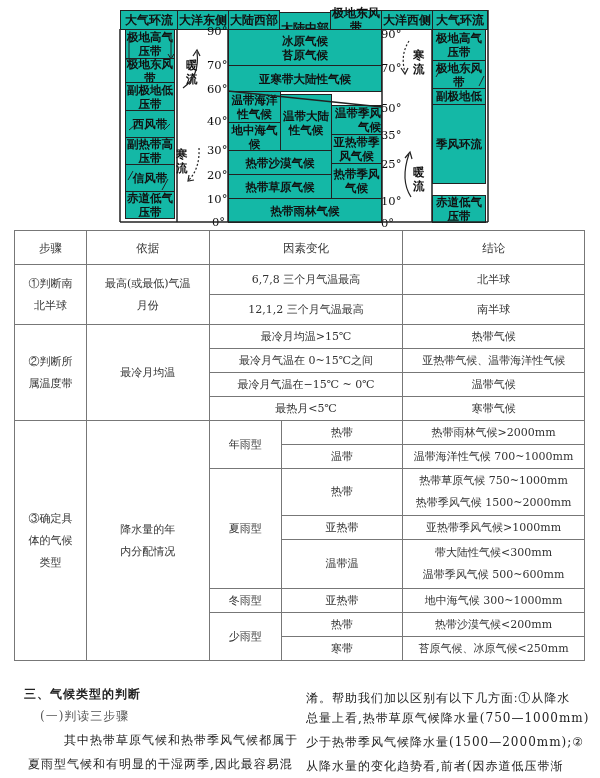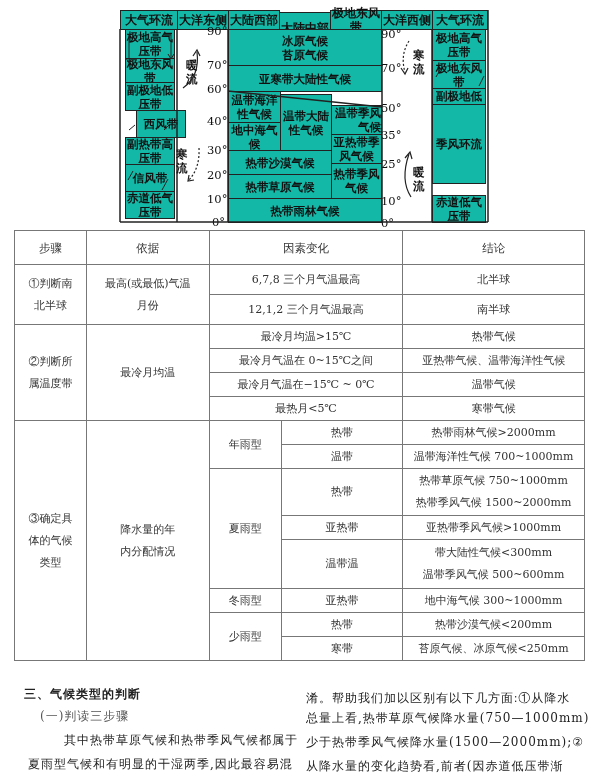--- a/index.html
+++ b/index.html
@@ -41,21 +41,21 @@
   <div class="dcell dhead" style="left:177px;top:10px;width:52px;height:20px;">大洋东侧</div>
   <div class="dcell dhead" style="left:228px;top:10px;width:52px;height:20px;">大陆西部</div>
   <div class="dcell dhead" style="left:279px;top:12px;width:52px;height:32px;">大陆中部</div>
   <div class="dcell dhead" style="left:330px;top:10px;width:52px;height:20px;">极地东风带</div>
   <div class="dcell dhead" style="left:381px;top:10px;width:52px;height:20px;">大洋西侧</div>
   <div class="dcell dhead" style="left:432px;top:10px;width:56px;height:20px;">大气环流</div>
 
   <div class="dcell" style="left:125px;top:29px;width:50px;height:30px;">极地高气压带</div>
   <div class="dcell" style="left:125px;top:58px;width:50px;height:25px;">极地东风带</div>
   <div class="dcell" style="left:125px;top:82px;width:50px;height:29px;">副极地低压带</div>
-  <div class="dcell" style="left:125px;top:110px;width:50px;height:28px;margin-left:11px;">西风带</div>
+  <div class="dcell" style="left:125px;top:110px;width:50px;height:28px;">西风带</div>
   <div class="dcell" style="left:125px;top:137px;width:50px;height:28px;">副热带高压带</div>
   <div class="dcell" style="left:125px;top:164px;width:50px;height:28px;">信风带</div>
   <div class="dcell" style="left:125px;top:191px;width:50px;height:28px;">赤道低气压带</div>
 
   <div class="dcell" style="left:432px;top:29px;width:54px;height:32px;">极地高气压带</div>
   <div class="dcell" style="left:432px;top:60px;width:54px;height:29px;">极地东风带</div>
   <div class="dcell" style="left:432px;top:88px;width:54px;height:29px;">副极地低压带</div>
   <div class="dcell" style="left:432px;top:104px;width:54px;height:80px;">季风环流</div>
   <div class="dcell" style="left:432px;top:195px;width:54px;height:28px;">赤道低气压带</div>
 

